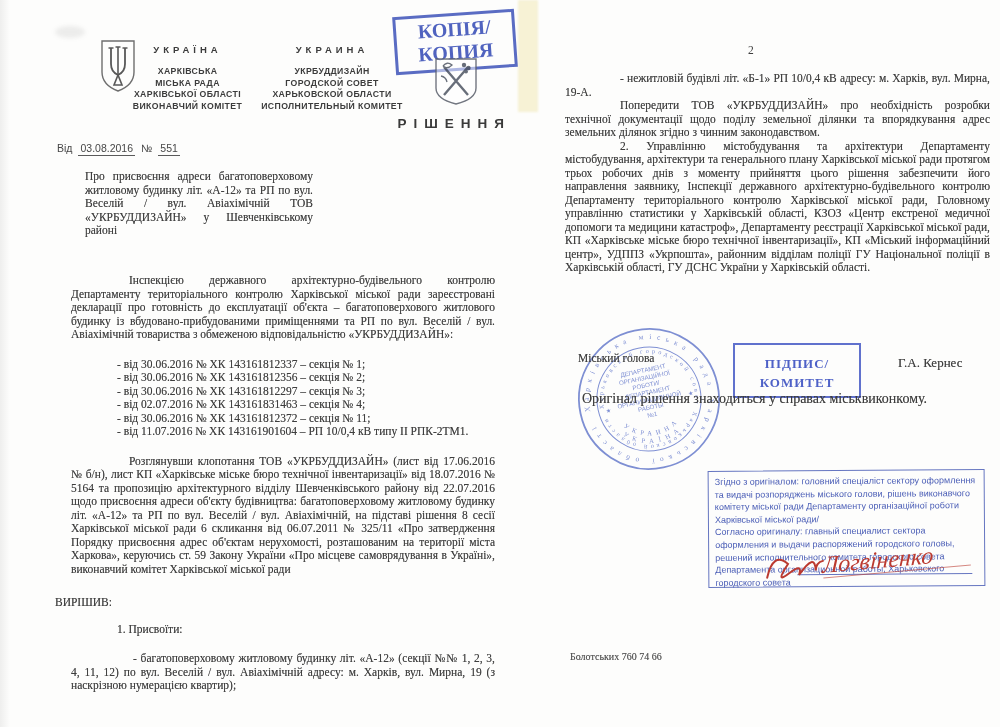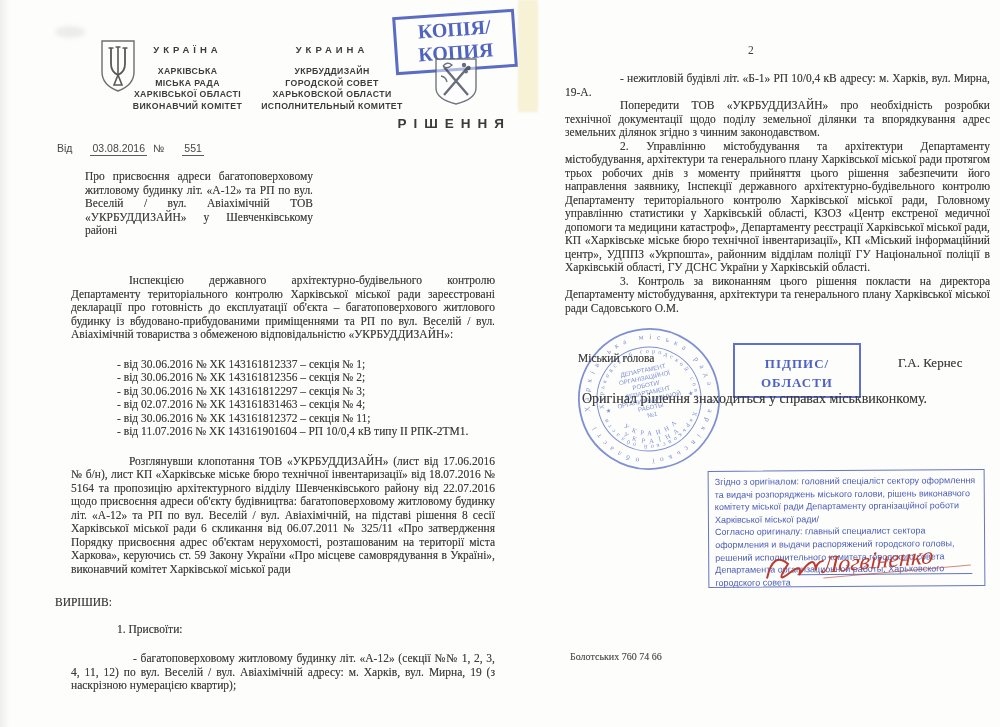--- a/index.html
+++ b/index.html
@@ -24,21 +24,21 @@
     font-family:"Liberation Sans", sans-serif;font-weight:bold;color:#3c3c3c;}
   .hdr-country{font-size:9.5px;letter-spacing:4px;margin-bottom:11px;}
   .hdr-line{font-size:8.7px;line-height:11.5px;letter-spacing:.4px;}
 
   .title{position:absolute;left:55px;top:116px;width:456px;text-align:right;
     font-family:"Liberation Sans", sans-serif;font-weight:bold;font-size:13.5px;
     letter-spacing:7px;color:#3a3a3a;}
 
   .vid-line{position:absolute;left:57px;top:142px;
     font-family:"Liberation Sans", sans-serif;font-size:10.5px;color:#474747;}
-  .vid-line .u{border-bottom:1px solid #5a5a5a;padding:0 2px 1px 2px;margin-left:12px;}
+  .vid-line .u{border-bottom:1px solid #5a5a5a;padding:0 2px 1px 2px;}
   .vid-line span{margin-right:6px;}
 
   .subject{position:absolute;left:85px;top:170px;width:228px;}
 
   .leftbody{position:absolute;left:55px;top:258px;width:456px;}
   .leftbody p{margin:16px;text-indent:58px;}
   .decl{padding-left:62px;}
   .resolved{margin-top:20px;}
   .item-head{padding-left:62px;margin-top:13px;}
 
@@ -147,21 +147,20 @@
   <div class="item-head">1. Присвоїти:</div>
   <p class="just" style="text-indent:62px;">- багатоповерховому житловому будинку літ. «А-12» (секції №№ 1, 2, 3, 4, 11, 12) по вул. Веселій / вул. Авіахімічній адресу: м. Харків, вул. Мирна, 19 (з наскрізною нумерацією квартир);</p>
 </div>
 
 <div class="pagenum">2</div>
 
 <div class="rightbody doc-text">
   <p class="just">- нежитловій будівлі літ. «Б-1» РП 10/0,4 кВ адресу: м. Харків, вул. Мирна, 19-А.</p>
   <p class="just">Попередити ТОВ «УКРБУДДИЗАЙН» про необхідність розробки технічної документації щодо поділу земельної ділянки та впорядкування адрес земельних ділянок згідно з чинним законодавством.</p>
   <p class="just">2. Управлінню містобудування та архітектури Департаменту містобудування, архітектури та генерального плану Харківської міської ради протягом трьох робочих днів з моменту прийняття цього рішення забезпечити його направлення заявнику, Інспекції державного архітектурно-будівельного контролю Департаменту територіального контролю Харківської міської ради, Головному управлінню статистики у Харківській області, КЗОЗ «Центр екстреної медичної допомоги та медицини катастроф», Департаменту реєстрації Харківської міської ради, КП «Харківське міське бюро технічної інвентаризації», КП «Міський інформаційний центр», УДППЗ «Укрпошта», районним відділам поліції ГУ Національної поліції в Харківській області, ГУ ДСНС України у Харківській області.</p>
-  <p class="just">3. Контроль за виконанням цього рішення покласти на директора Департаменту містобудування, архітектури та генерального плану Харківської міської ради Садовського О.М.</p>
 </div>
 
 <div class="round-stamp">
   <svg width="150" height="150" viewBox="0 0 150 150">
     <defs>
       <path id="rs-outer" d="M 15,75 A 60,60 0 1 1 135,75 A 60,60 0 1 1 15,75"></path>
       <path id="rs-inner" d="M 29,75 A 46,46 0 1 1 121,75 A 46,46 0 1 1 29,75"></path>
       <path id="rs-arc1" d="M 42,94 A 40,40 0 0 0 108,94"></path>
       <path id="rs-arc2" d="M 37,99 A 46,46 0 0 0 113,99"></path>
     </defs>
@@ -190,21 +189,21 @@
     <text font-family="Liberation Serif, serif" font-size="6.6" fill="#5f74c9">
       <textPath href="#rs-arc2" textLength="60" startOffset="8">УКРАЇНА</textPath>
     </text>
   </svg>
 </div>
 
 <div class="signer-title doc-text">Міський голова</div>
 
 <div class="sign-stamp">
   <div>ПІДПИС/</div>
-  <div>ОБЛАСТИ</div>
+  <div>КОМИТЕТ</div>
 </div>
 
 <div class="signer-name doc-text">Г.А. Кернес</div>
 
 <div class="orig-note doc-text">Оригінал рішення знаходиться у справах міськвиконкому.</div>
 
 <div class="cert-box">
   <p>Згідно з оригіналом: головний спеціаліст сектору оформлення та видачі розпоряджень міського голови, рішень виконавчого комітету міської ради Департаменту організаційної роботи Харківської міської ради/</p>
   <p>Согласно оригиналу: главный специалист сектора оформления и выдачи распоряжений городского головы, решений исполнительного комитета городского совета Департамента организационной работы, Харьковского городского совета</p>
   <div class="cert-underline"></div>

